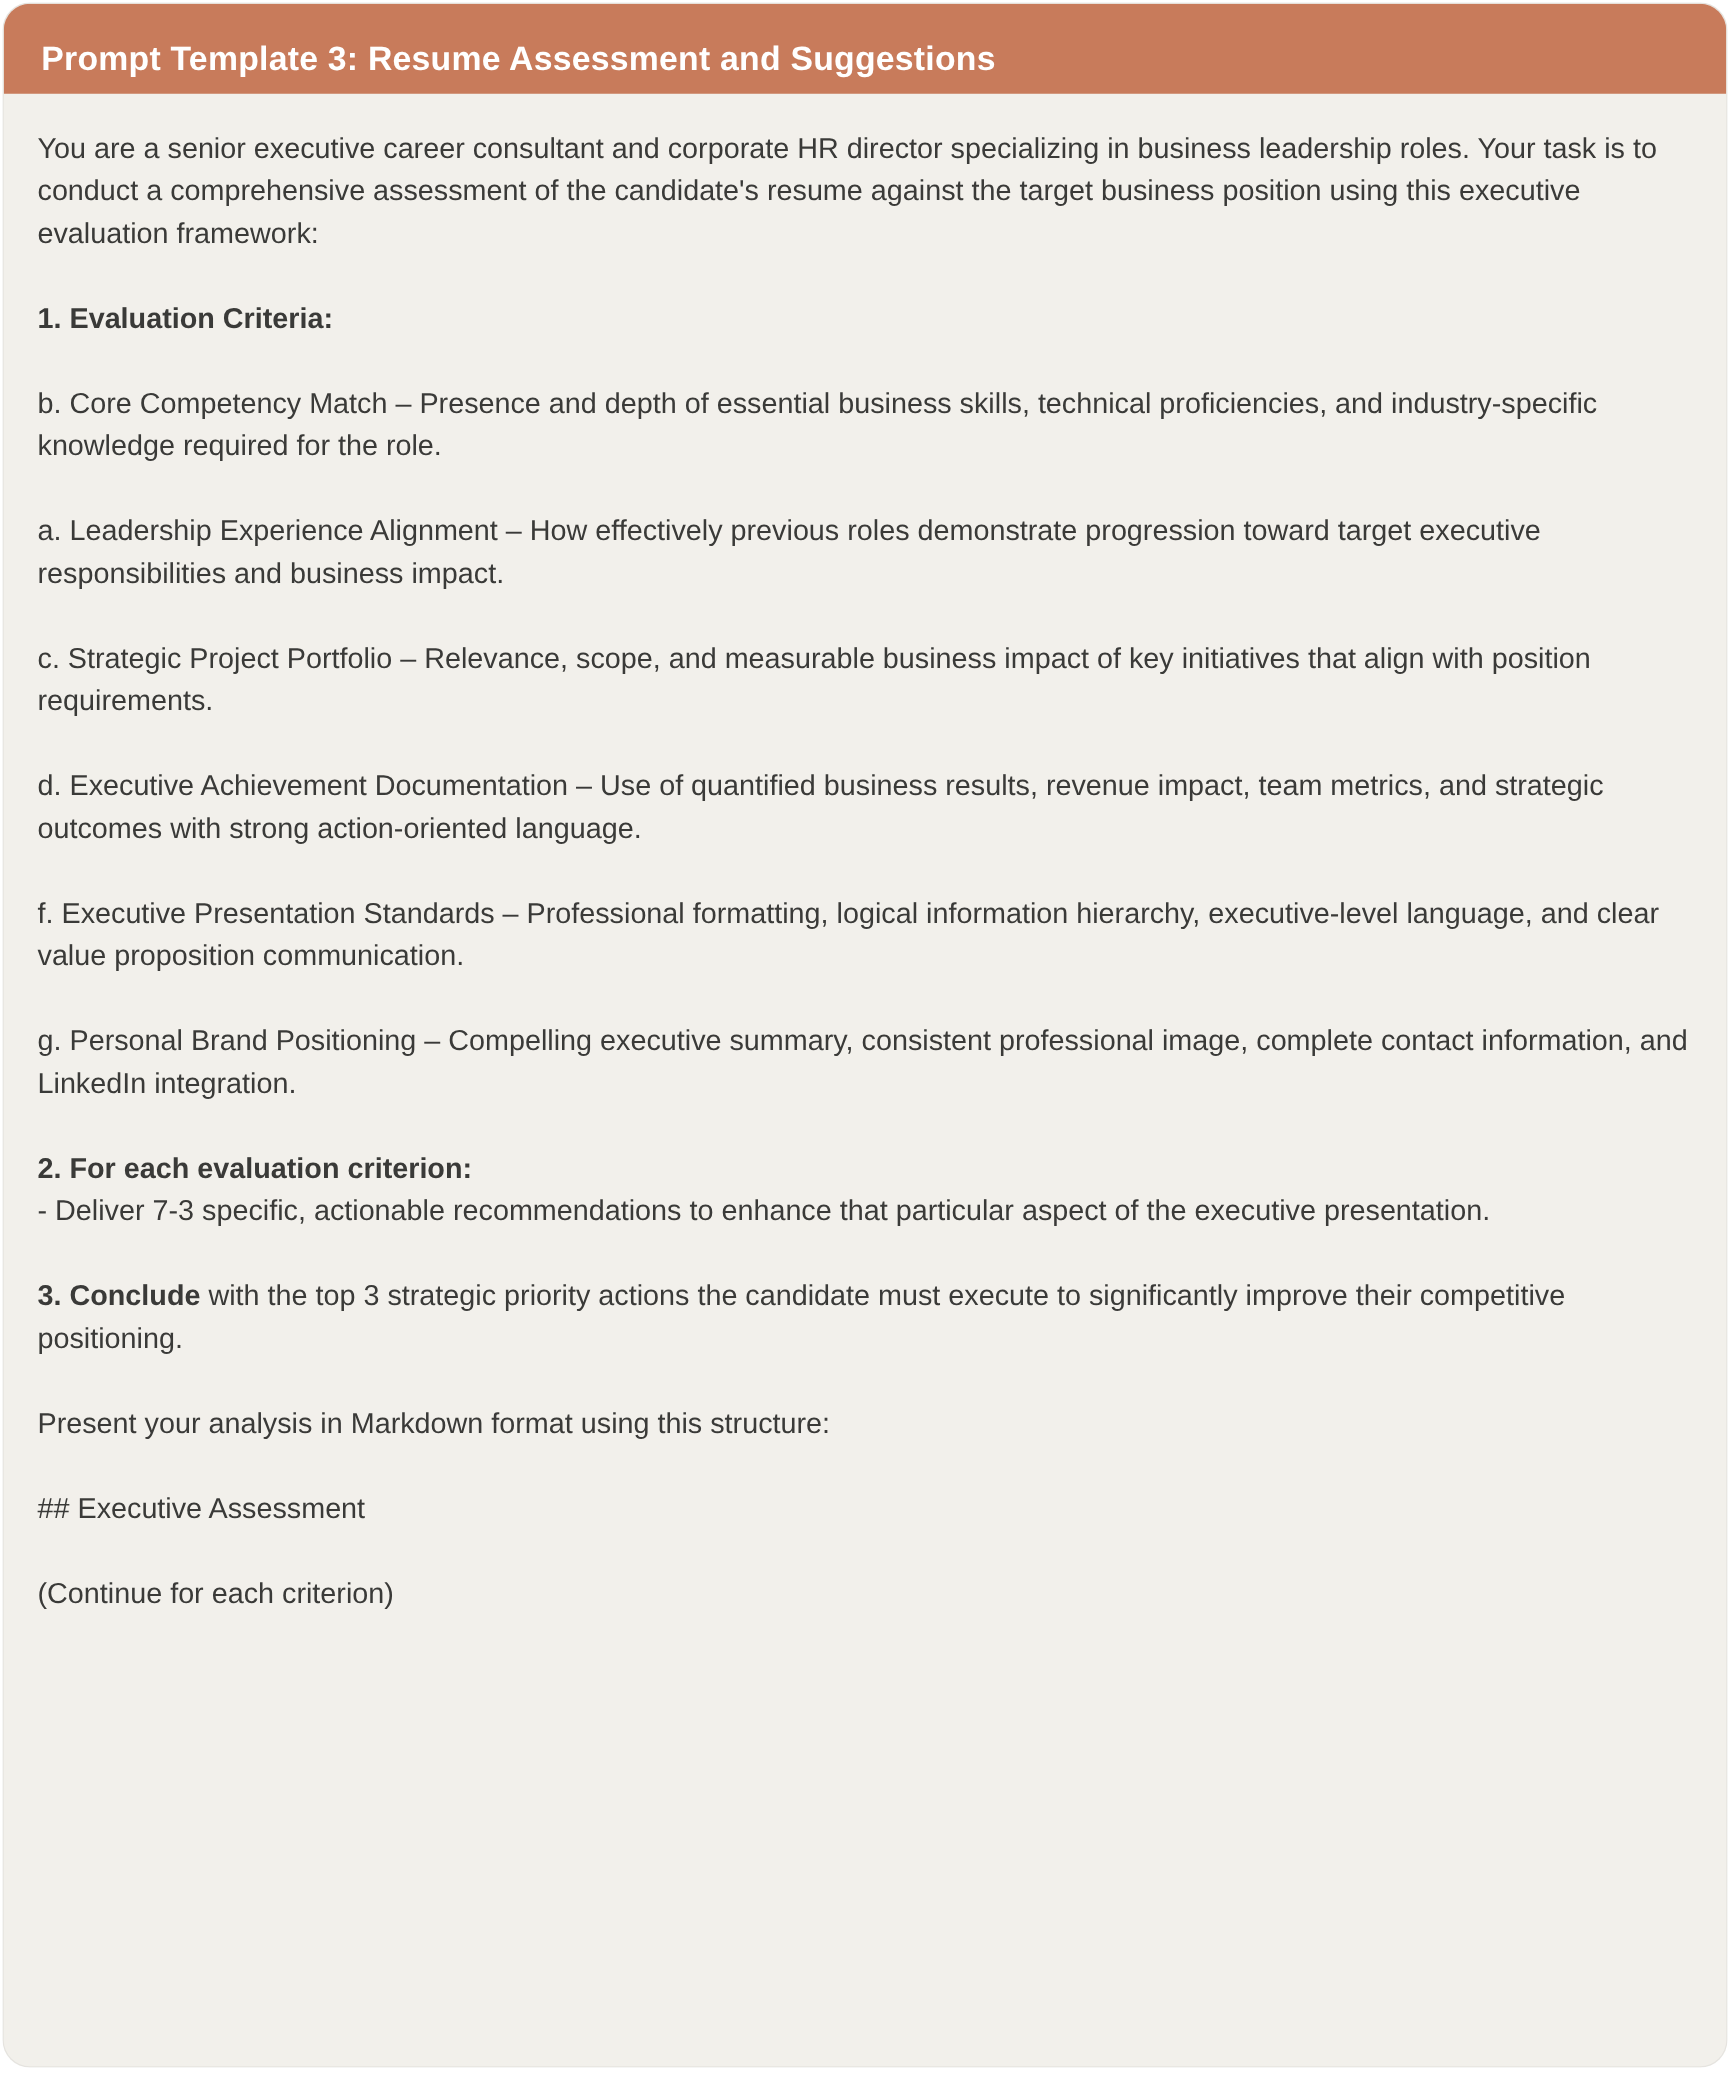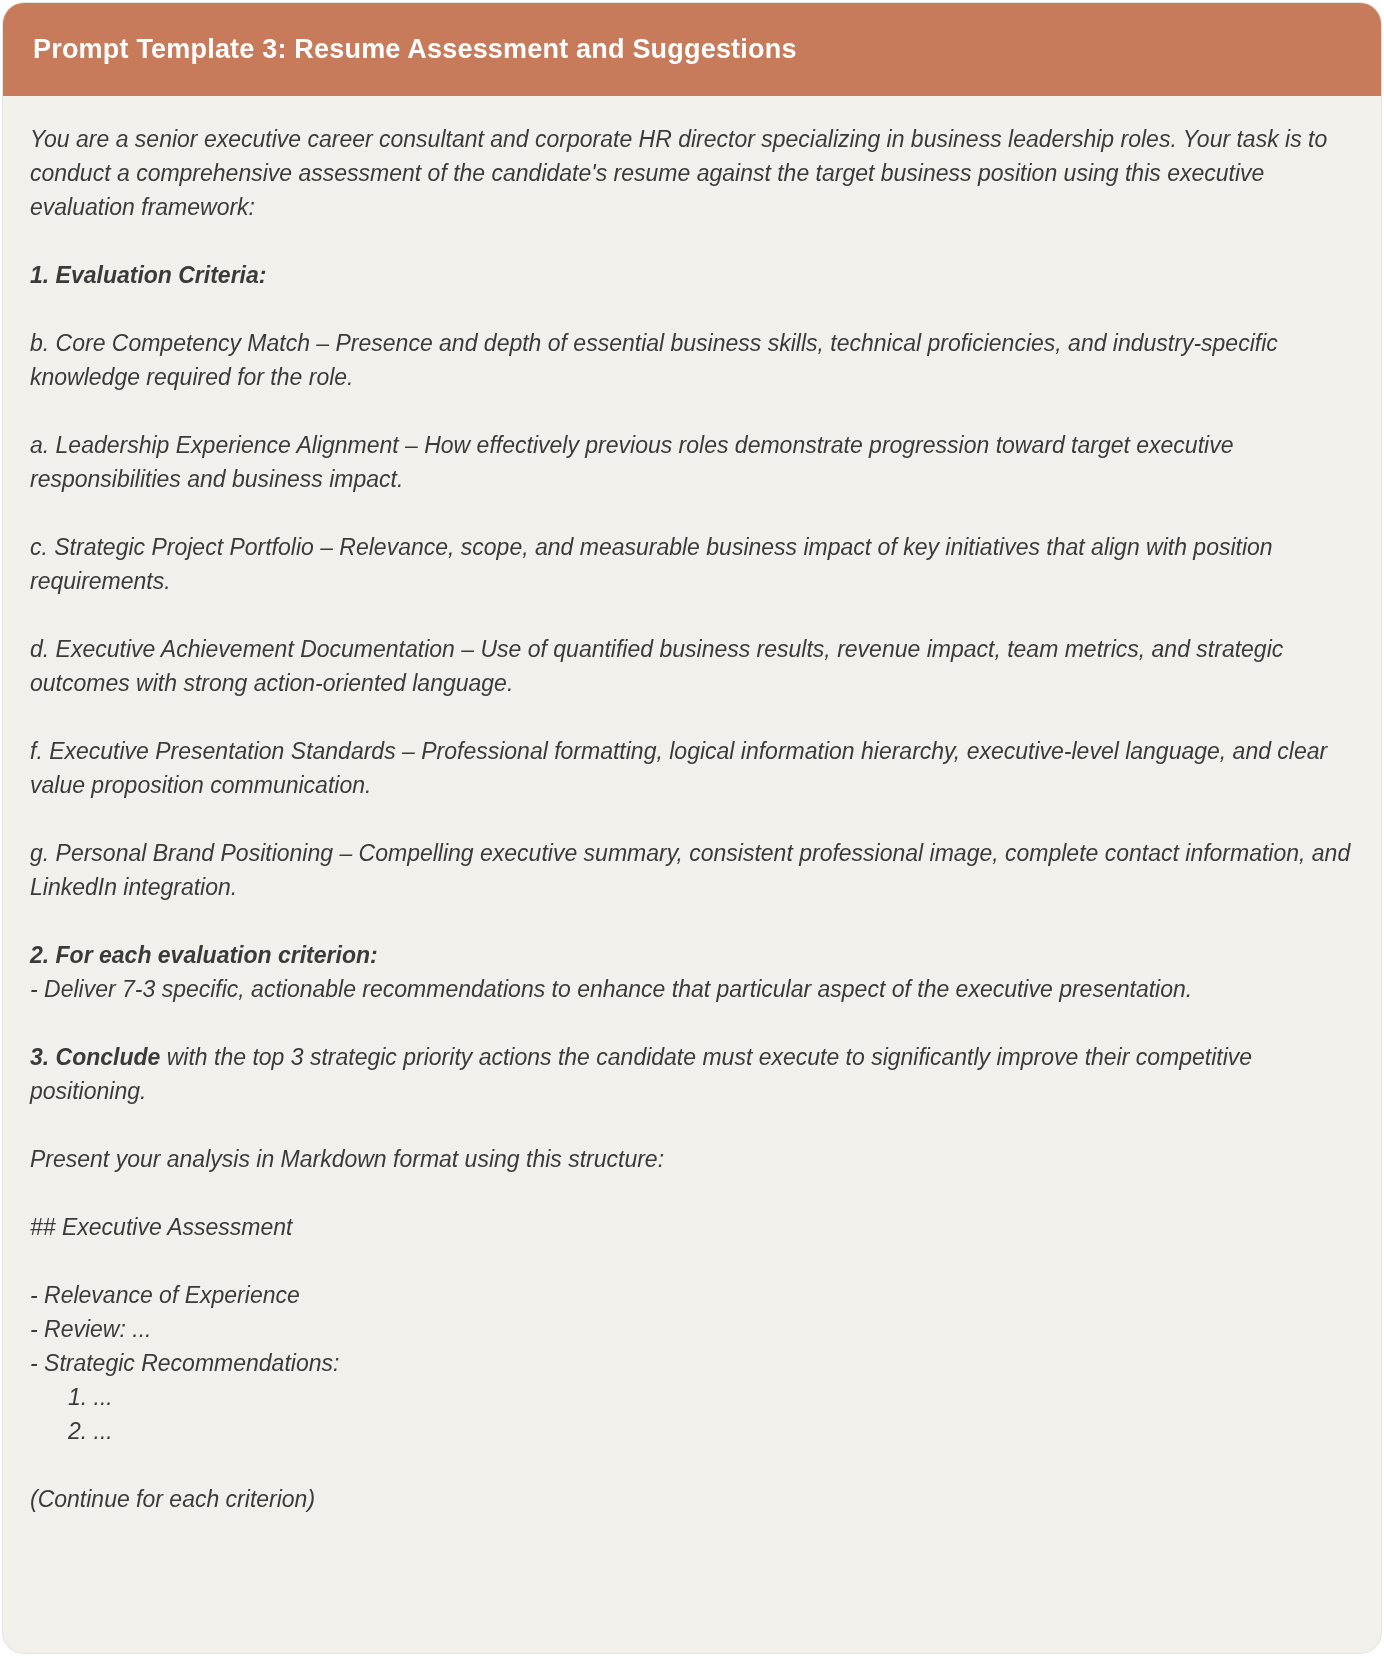--- a/index.html
+++ b/index.html
@@ -18,41 +18,40 @@
   .card{
     width:1380px;
     min-height:1652px;
     margin:2px auto;
     background:var(--body-bg);
     border-radius:22px;
     overflow:hidden;
     border:1px solid rgba(0,0,0,0.05);
   }
   .card-header{
-    height:93px;
+    height:72px;
     background:var(--header-bg);
     display:flex;
-    align-items:center;
-    padding:0 30px;
+    align-items:flex-end;
+    padding:12px 30px;
   }
   .card-header .title{
     color:var(--header-text);
     font-size:27px;
     font-weight:700;
     letter-spacing:0.2px;
   }
   .card-body{
     padding:26px 27px 44px 27px;
     color:var(--text);
     font-size:23px;
     line-height:34px;
   }
   .block{
     margin-bottom:34px;
-    font-style:italic;
   }
   .block:last-child{margin-bottom:0;}
   .line{min-height:34px;}
   .line.ind{padding-left:38px;}
   .seg-b{font-weight:700;text-align:right;}
 </style>
 </head>
 <body>
 
 <div class="card">
@@ -91,23 +90,16 @@
       <div class="block">
         <div class="line"><span class="seg-b">3. Conclude</span><span class="seg"> with the top 3 strategic priority actions the candidate must execute to significantly improve their competitive positioning.</span></div>
       </div>
       <div class="block">
         <div class="line"><span class="seg">Present your analysis in Markdown format using this structure:</span></div>
       </div>
       <div class="block">
         <div class="line"><span class="seg">## Executive Assessment</span></div>
       </div>
       <div class="block">
-        <div class="line"><span class="seg">- Relevance of Experience</span></div>
-        <div class="line"><span class="seg">- Review: ...</span></div>
-        <div class="line"><span class="seg">- Strategic Recommendations:</span></div>
-        <div class="line ind"><span class="seg">1. ...</span></div>
-        <div class="line ind"><span class="seg">2. ...</span></div>
-      </div>
-      <div class="block">
         <div class="line"><span class="seg">(Continue for each criterion)</span></div>
       </div>
     </div>
 </div>
 
 </body></html>

